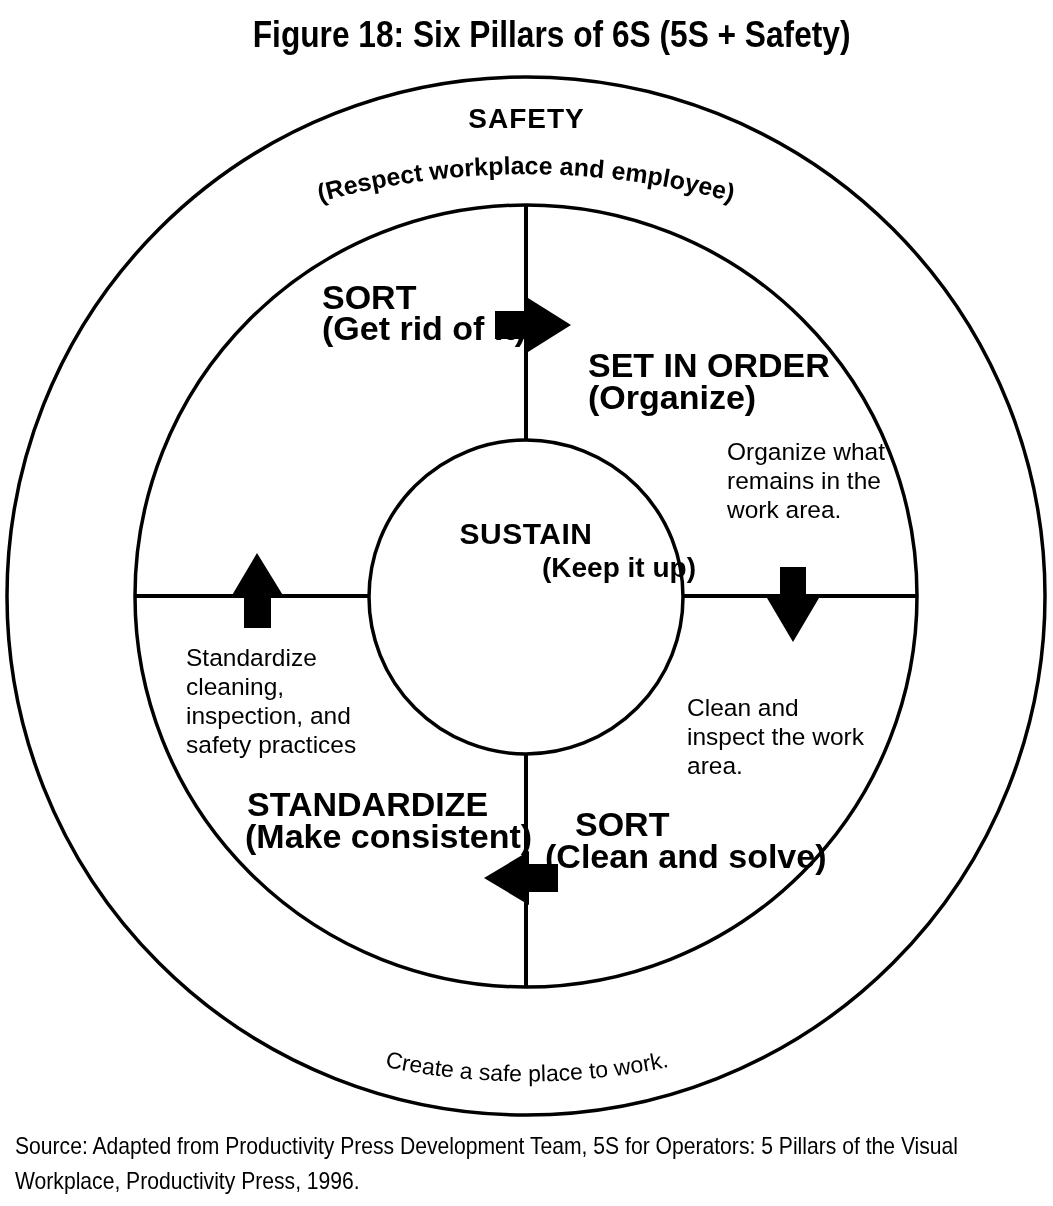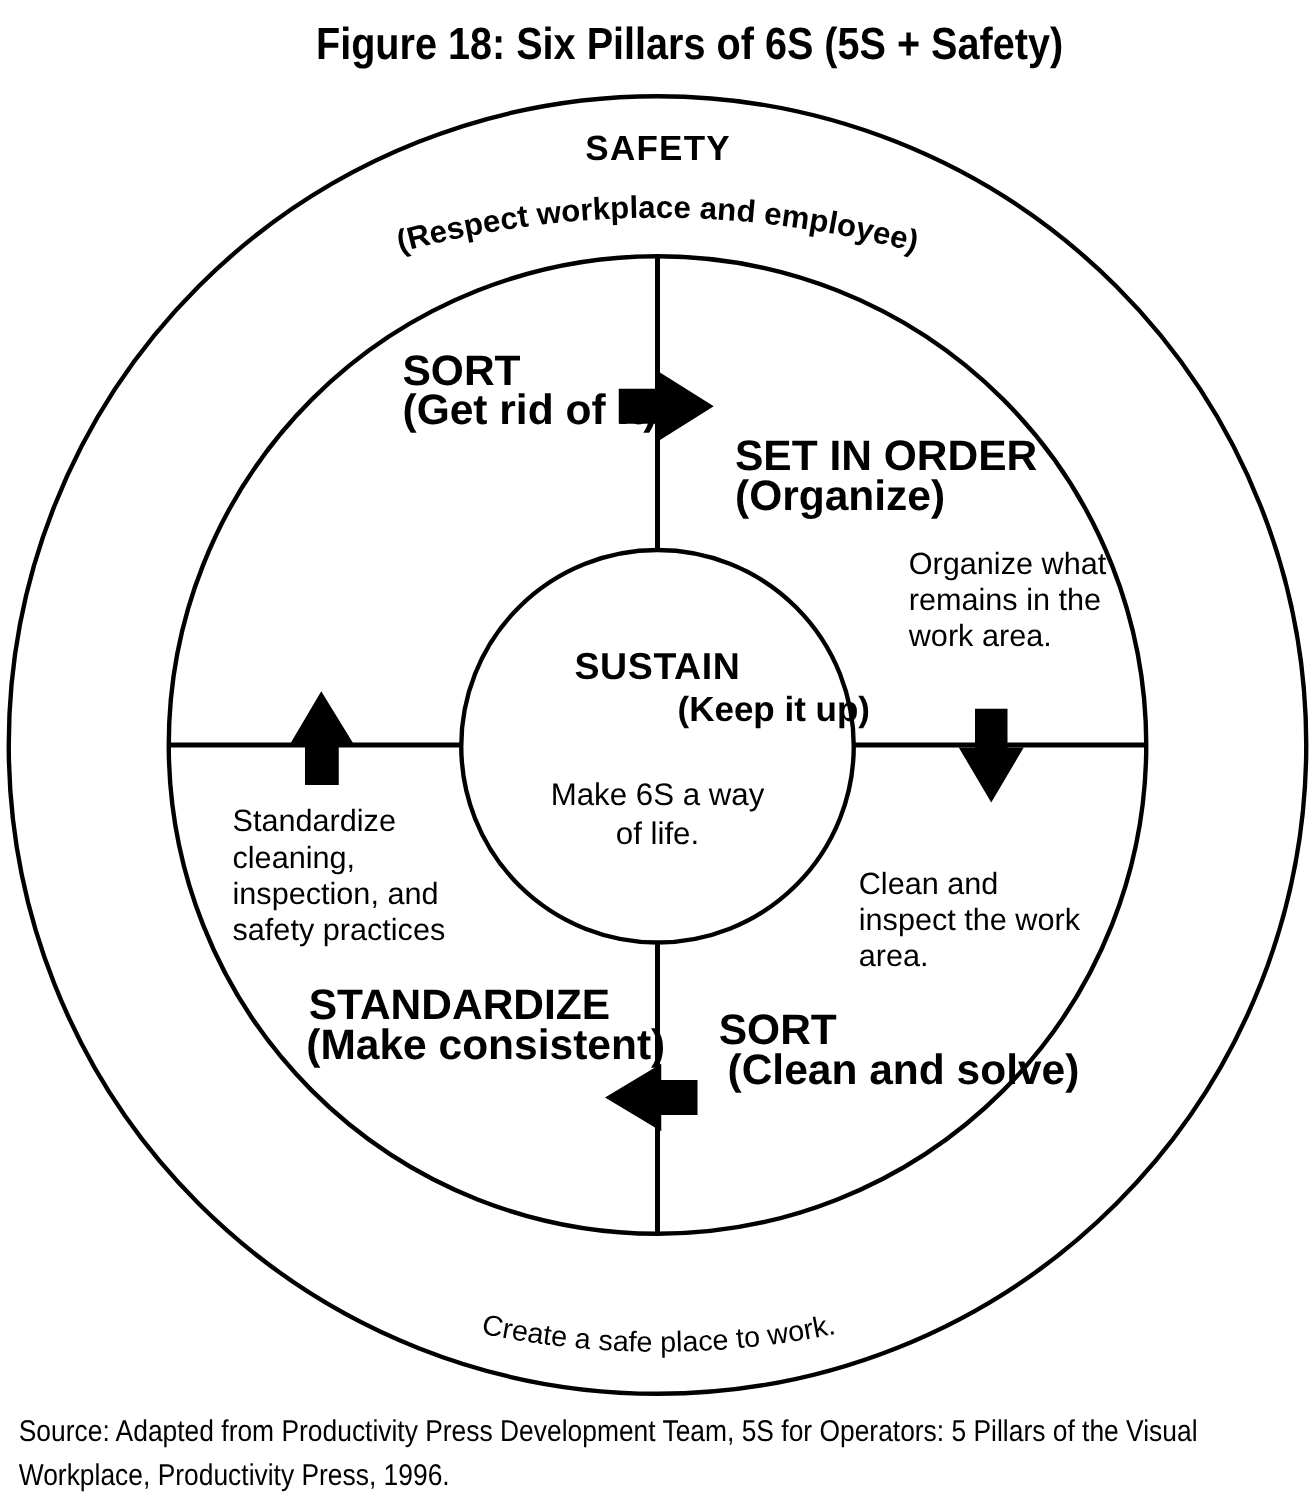--- a/index.html
+++ b/index.html
@@ -74,34 +74,32 @@
   <div class="abs qtitle" style="left:322px; top:313px;">(Get rid of It)</div>
 
   <div class="abs qtitle" style="left:588px; top:350px;">SET IN ORDER</div>
   <div class="abs qtitle" style="left:588px; top:382px;">(Organize)</div>
   <div class="abs desc" style="left:687px; top:437px;margin-left:40px;">Organize what
 remains in the
 work area.</div>
 
   <div class="abs sustain-block sustain-title">SUSTAIN</div>
   <div class="abs sustain-block sustain-subtitle">(Keep it up)</div>
-  <div class="abs sustain-block sustain-desc">Make 6S a way
-of life.</div>
 
   <div class="abs desc" style="left:186px; top:643px;">Standardize
 cleaning,
 inspection, and
 safety practices</div>
   <div class="abs qtitle" style="left:247px; top:789px;">STANDARDIZE</div>
   <div class="abs qtitle" style="left:245px; top:821px;">(Make consistent)</div>
 
   <div class="abs desc" style="left:687px; top:693px;">Clean and
 inspect the work
 area.</div>
   <div class="abs qtitle" style="left:575px; top:809px;">SORT</div>
-  <div class="abs qtitle" style="left:582px; top:841px;">(Clean and solve)</div>
+  <div class="abs qtitle" style="left:545px; top:841px;">(Clean and solve)</div>
 
   <div class="abs source-caption">
     <span>Source: Adapted from Productivity Press Development Team, 5S for Operators: 5 Pillars of the Visual
 Workplace, Productivity Press, 1996.</span>
   </div>
 
 </div>
 
 </body></html>

